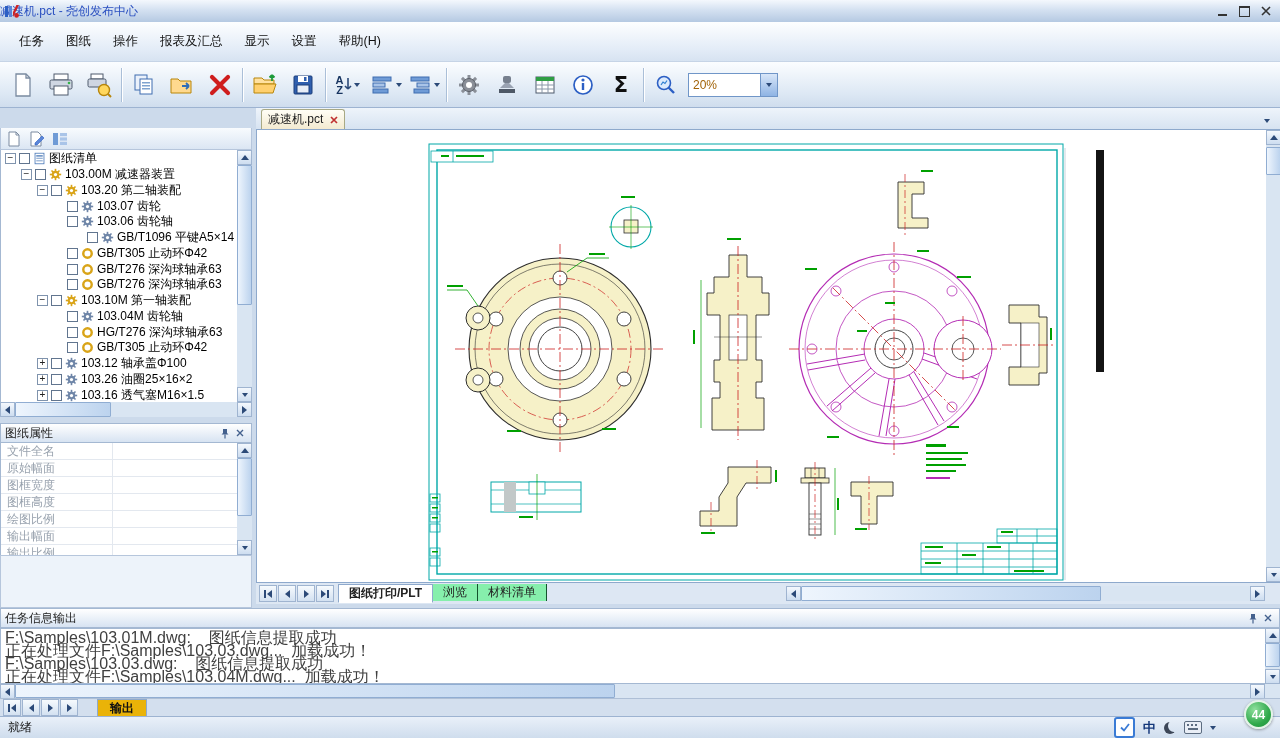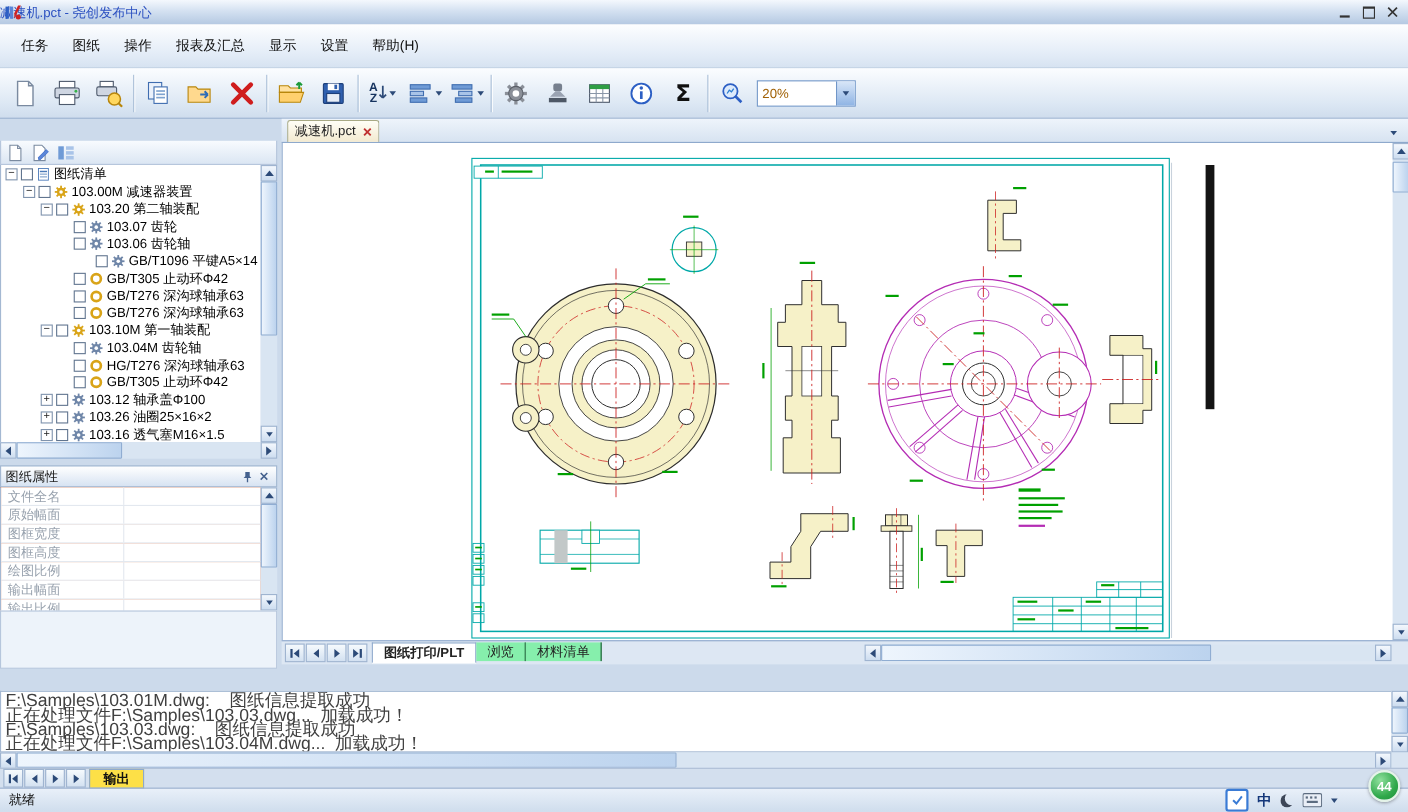--- a/index.html
+++ b/index.html
@@ -116,21 +116,21 @@
   #strip-scroll{position:absolute;left:530px;top:3px;width:479px;height:15px}
 
   
   #out-header{position:absolute;left:0;top:608px;width:1280px;height:20px}
   #out-log{position:absolute;left:0;top:628px;width:1265px;height:56px;background:#fff;
     border:1px solid #a4b8d2;border-right:none;box-sizing:border-box;padding:2px 4px;overflow:hidden}
   .log-line{font-size:16px;line-height:13px;white-space:pre;color:#404040}
   #out-tabs{position:absolute;left:0;top:698px;width:1280px;height:18px;background:#d3dfee;
     border-top:1px solid #aebfd6;display:flex;align-items:center;padding-left:2px;box-sizing:border-box}
   #out-tab{height:16px;line-height:16px;padding:0 12px;font-size:12px;font-weight:bold;color:#111;
-    background:#fde047;border:1px solid #8ea9cc;margin-left:3px}
+    background:#eab308;border:1px solid #8ea9cc;margin-left:19px}
 
   
   #statusbar{position:absolute;left:0;top:716px;width:1280px;height:22px;
     background:linear-gradient(#e9f0f9,#cfdded);border-top:1px solid #9db3d1;
     display:flex;align-items:center;padding:0 8px;box-sizing:border-box}
   #status-right{margin-left:auto;display:flex;align-items:center;gap:8px;margin-right:56px}
   .lang-check{width:17px;height:17px;border:2px solid #3a7bd5;border-radius:3px;display:flex;align-items:center;justify-content:center;background:#fff}
   .lang-zh{font-size:13px;color:#14377a;font-weight:bold}
   .moon{width:12px;height:12px;border-radius:50%;box-shadow:inset 4px -2px 0 0 #3c4657}
   #badge{position:absolute;left:1244px;top:700px;width:29px;height:29px;border-radius:50%;
@@ -913,20 +913,34 @@
         </div>
       <div class="sb-track">
           <div class="sb-thumb" style="left:0;width:300px"></div>
         </div>
       <div class="sb-btn">
           <span class="tri tri-right tri-sm"></span>
         </div>
     </div>
   </div>
 
+  <div class="pane-header" id="out-header">
+    <span class="pane-title">任务信息输出</span>
+    <span class="hd-btn">
+      <svg width="10" height="11" viewBox="0 0 10 11">
+        <path d="M3 1 h4 v4 l1.5 1.5 h-7 L3 5 Z" fill="#44618e"></path>
+        <line x1="5" y1="6.5" x2="5" y2="10.5" stroke="#44618e" stroke-width="1.2"></line>
+      </svg>
+    </span>
+    <span class="hd-btn">
+      <svg width="8" height="8" viewBox="0 0 8 8">
+        <path d="M1 1 L7 7 M7 1 L1 7" stroke="#44618e" stroke-width="1.4"></path>
+      </svg>
+    </span>
+  </div>
   <div id="out-log">
       <div class="log-line">F:\Samples\103.01M.dwg:    图纸信息提取成功</div>
       <div class="log-line">正在处理文件F:\Samples\103.03.dwg...  加载成功！</div>
       <div class="log-line">F:\Samples\103.03.dwg:    图纸信息提取成功</div>
       <div class="log-line">正在处理文件F:\Samples\103.04M.dwg...  加载成功！</div>
     </div>
   <div id="out-vscroll" class="sb sb-v">
     <div class="sb-btn">
         <span class="tri tri-up tri-sm"></span>
       </div>

